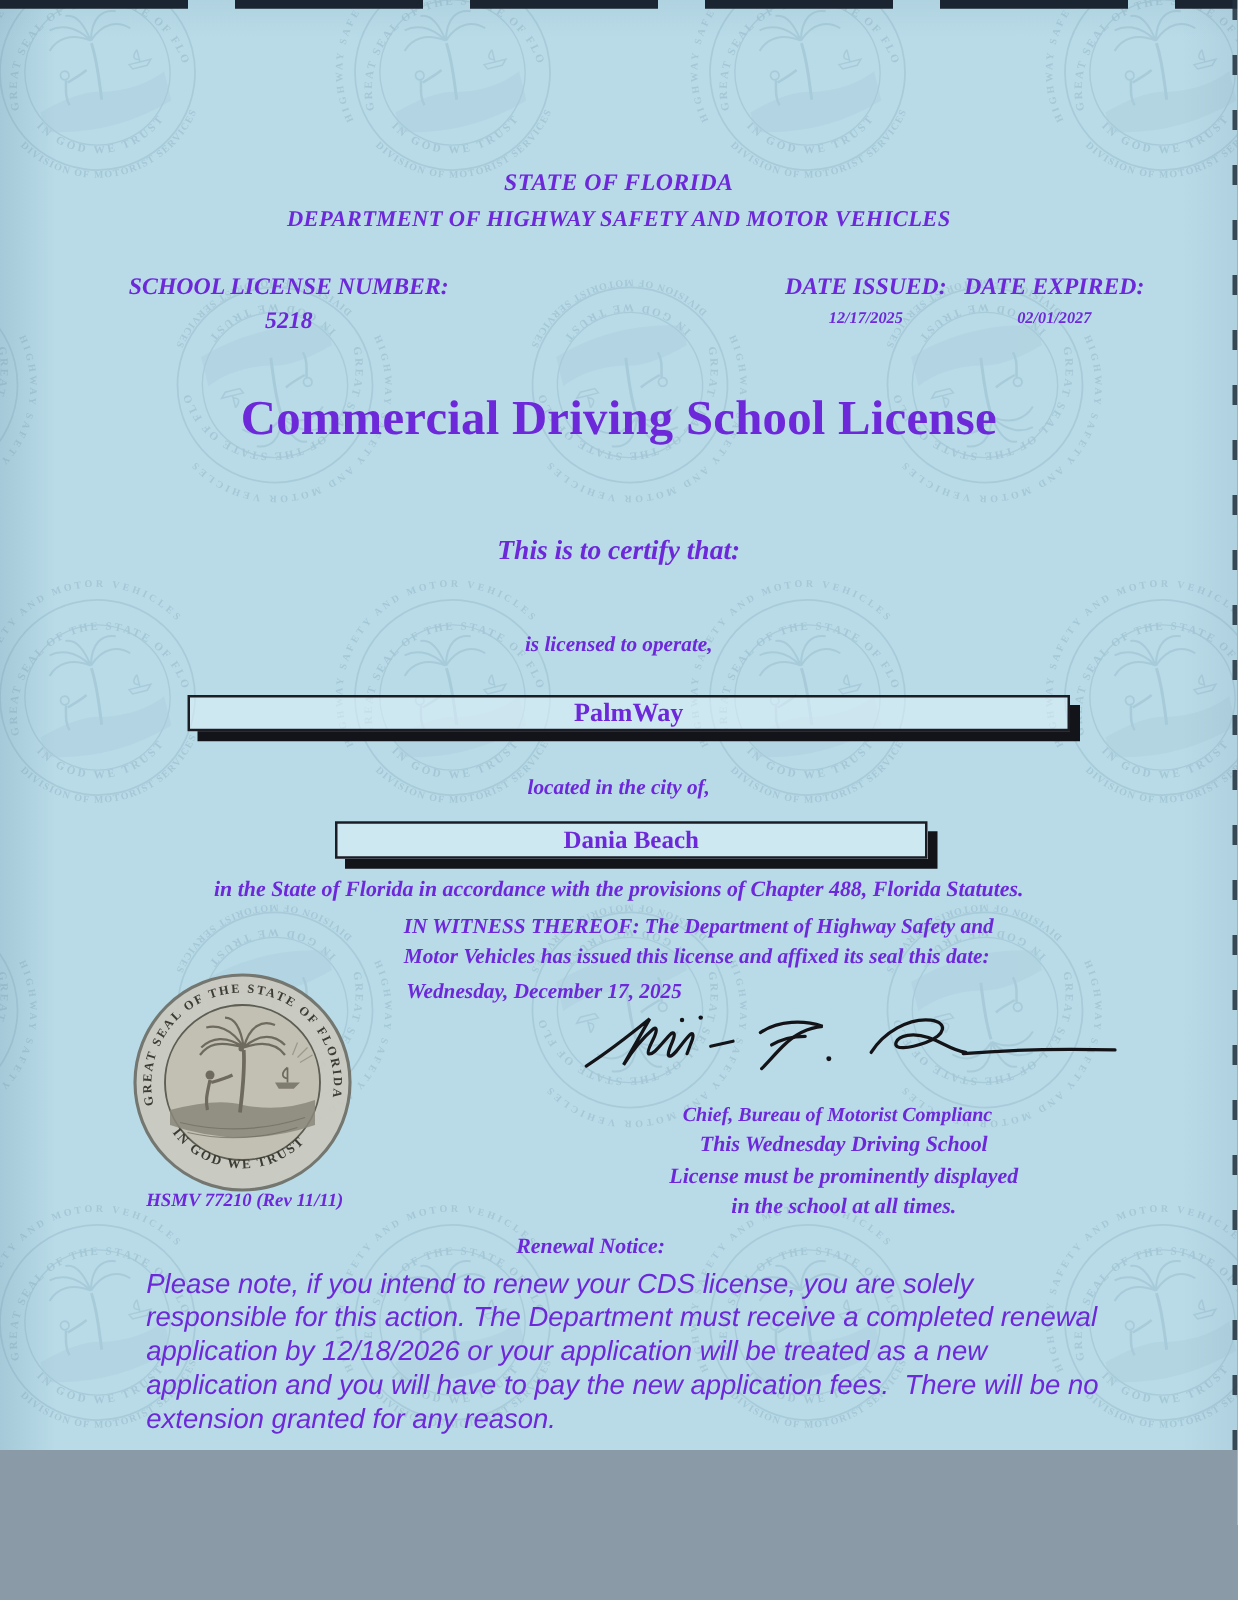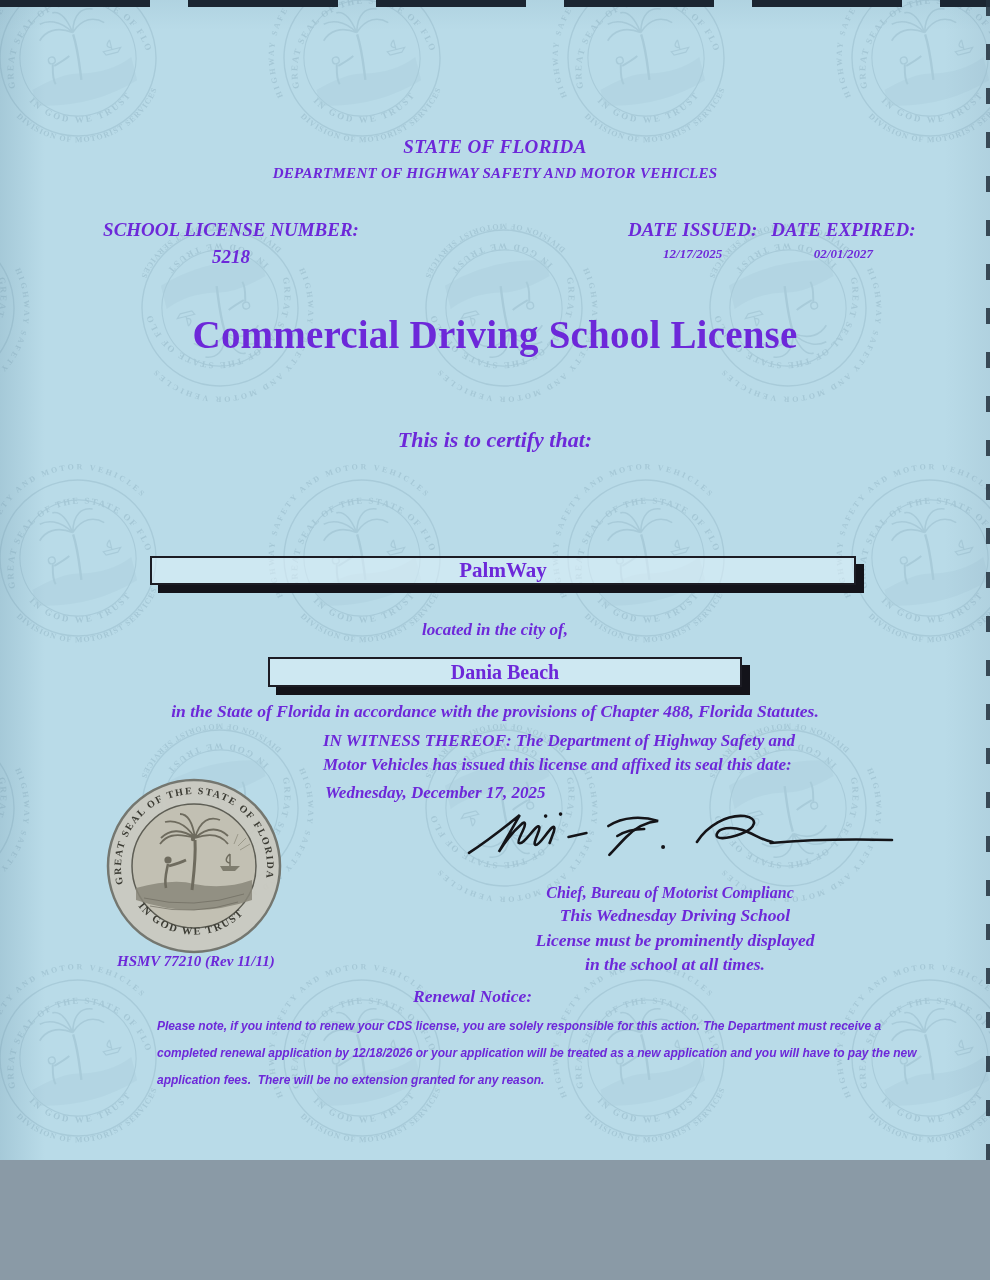--- a/index.html
+++ b/index.html
@@ -25,21 +25,21 @@
   }
   .artifact-right{
     position:absolute;top:0;right:0;width:4px;height:100%;
     background:repeating-linear-gradient(180deg,#22303d 0 16px, rgba(34,48,61,0) 16px 44px);
     opacity:.85;
   }
   .abs{position:absolute;}
   .ctr{left:20px;width:950px;text-align:center;}
   .bi{font-style:italic;font-weight:bold;}
   .hdr1{top:136px;font-size:19px;letter-spacing:.4px;}
-  .hdr2{top:165px;font-size:15px;letter-spacing:.3px;}
+  .hdr2{top:165px;font-size:18px;letter-spacing:.3px;}
   .lic-left{left:96px;top:219px;width:270px;text-align:center;}
   .lic-left .lbl{font-size:19px;}
   .lic-left .val{font-size:19px;margin-top:5px;}
   .lic-right{left:598px;top:219px;display:flex;gap:14px;margin-left:30px;}
   .lic-col{text-align:center;}
   .lic-col .lbl{font-size:19px;white-space:nowrap;}
   .lic-col .val{font-size:13px;margin-top:5px;}
   .title{top:312px;font-size:39px;font-weight:bold;letter-spacing:.2px;}
   .certify-intro{top:396px;font-size:22px;margin-top:31px;}
   .field-box{
@@ -59,23 +59,23 @@
   .witness-date{left:325px;top:783px;font-size:17px;}
   .sig-svg{left:466px;top:806px;}
   .chief{left:470px;top:868px;width:400px;text-align:center;font-size:16px;margin-top:16px;}
   .seal-svg{left:104px;top:776px;}
   .notice{left:480px;top:903px;width:390px;text-align:center;font-size:17.5px;line-height:24.5px;}
   .form-no{left:117px;top:953px;font-size:15px;}
   .renew-head{top:986px;left:0;width:945px;text-align:center;font-size:17.5px;}
   .renew-body{
     left:117px;top:1013px;width:772px;
     font-family:"Liberation Sans", sans-serif;
-    font-weight:bold;font-style:italic;
-    font-size:12px;line-height:27px;
-    white-space:pre-wrap;text-align:left;margin-left:40px;
+    font-weight:normal;font-style:italic;
+    font-size:22px;line-height:27px;
+    white-space:pre-wrap;text-align:left;
   }
 </style>
 </head>
 <body>
 
 <div class="page">
 
   <svg class="wm" width="990" height="1280" viewBox="0 0 990 1280" aria-hidden="true">
     <defs>
       <path id="wmArcTop" d="M -68,14 A 68 68 0 1 1 68,14" fill="none"></path>
@@ -142,20 +142,21 @@
     </div>
     <div class="lic-col">
       <div class="bi lbl">DATE EXPIRED:</div>
       <div class="bi val">02/01/2027</div>
     </div>
   </div>
 
   <div class="abs ctr title">Commercial Driving School License</div>
 
   <div class="abs ctr bi certify-intro">This is to certify that:</div>
+  <div class="abs ctr bi operate">is licensed to operate,</div>
   <div class="abs field-box box2">
     <span>PalmWay</span>
   </div>
   <div class="abs ctr bi cityline">located in the city of,</div>
   <div class="abs field-box box3">
     <span>Dania Beach</span>
   </div>
   <div class="abs ctr bi statute">in the State of Florida in accordance with the provisions of Chapter 488, Florida Statutes.</div>
 
   <div class="abs bi witness">

